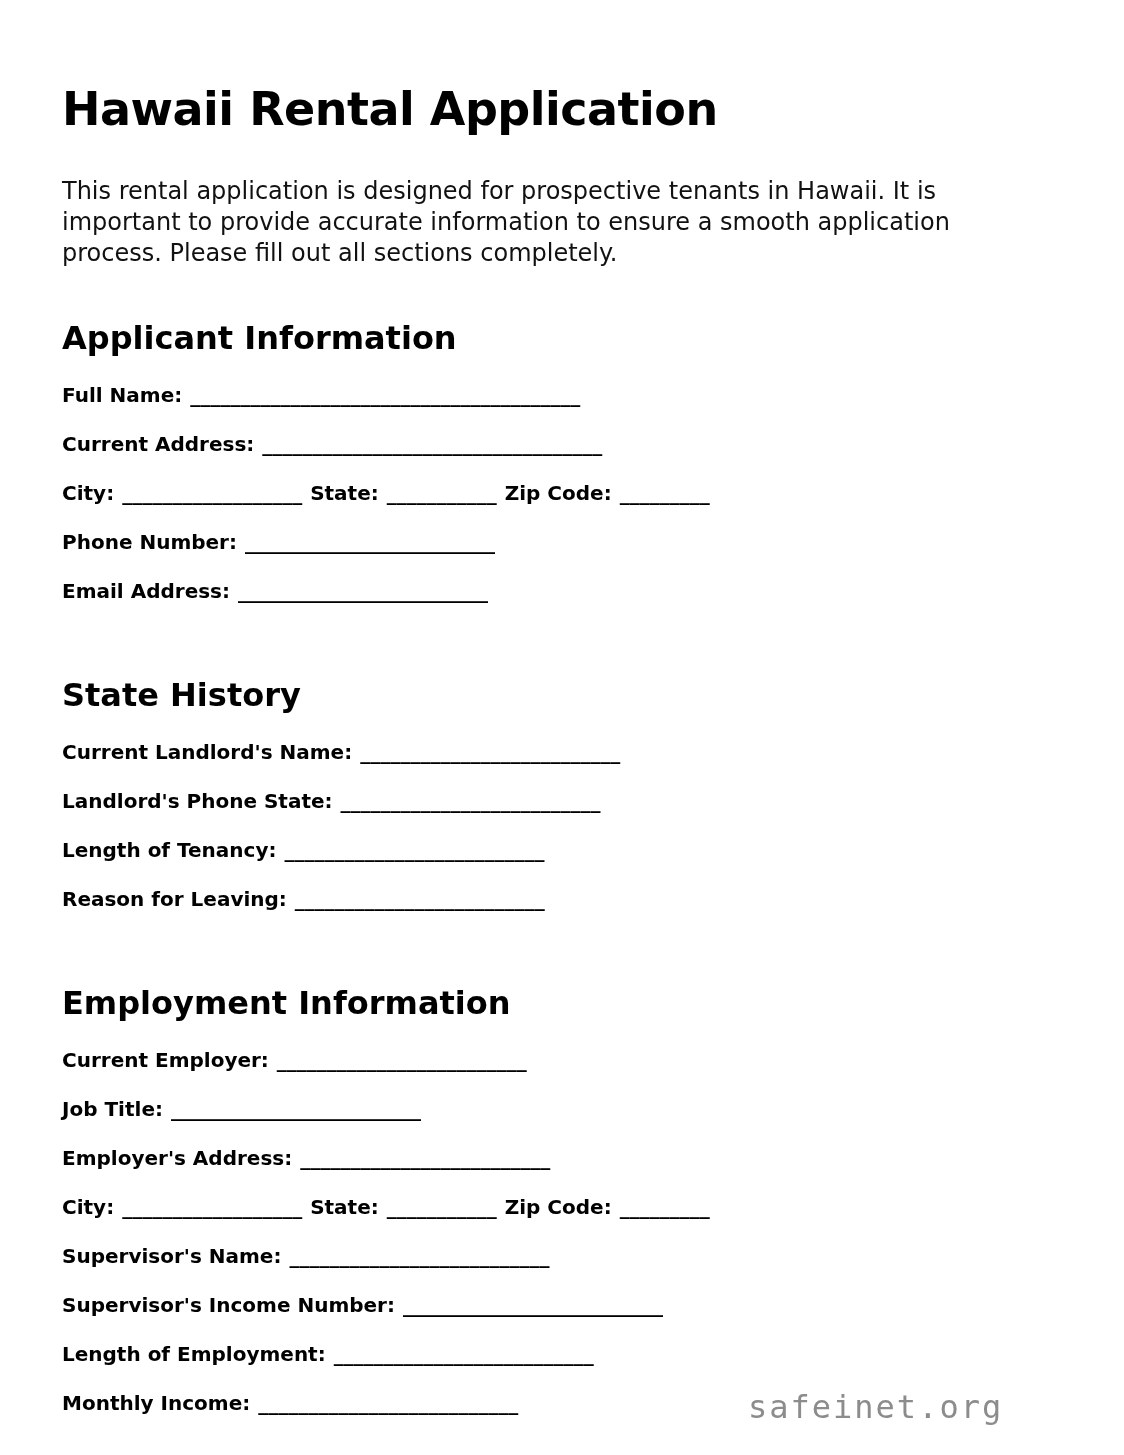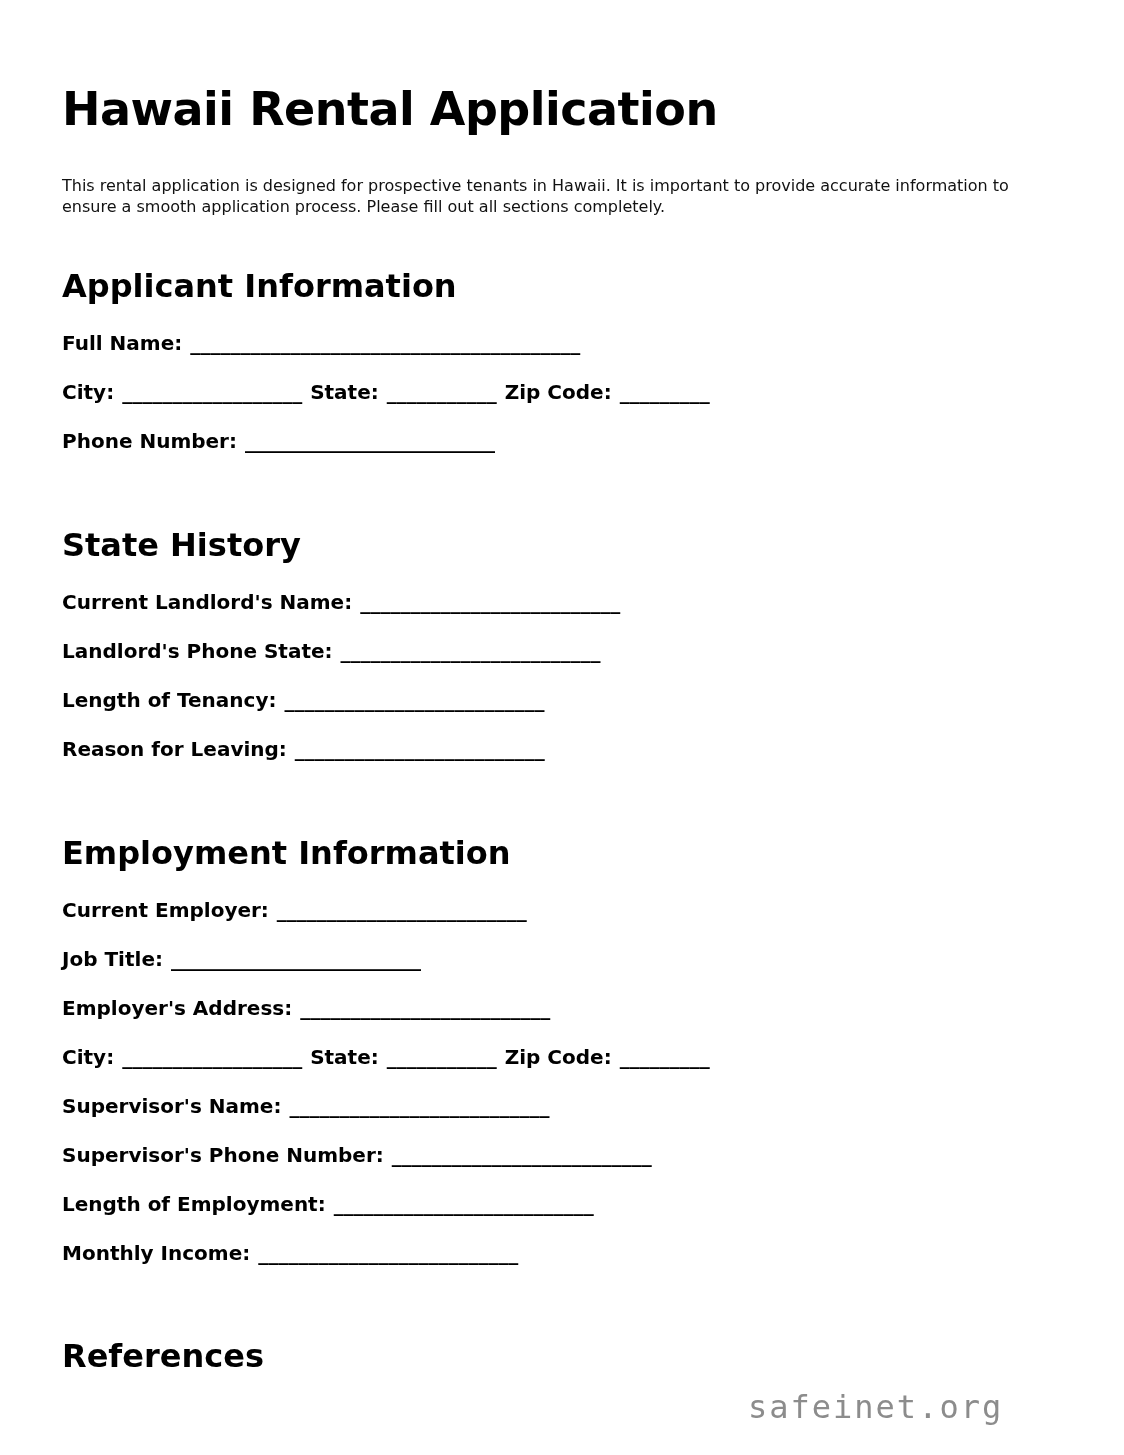--- a/index.html
+++ b/index.html
@@ -27,21 +27,21 @@
   .doc-title {
     font-size: 46px;
     font-weight: bold;
     letter-spacing: -0.5px;
     margin: 0;
     padding-top: 70px;
     line-height: 1.0;
     color: #000;
   }
   .intro {
-    font-size: 16px;
+    font-size: 24px;
     font-weight: normal;
     line-height: 1.30;
     margin: 0;
     padding-top: 44px;
     width: 960px;
     color: #111;
   }
   .section-heading {
     font-size: 32px;
     font-weight: bold;
@@ -102,29 +102,35 @@
     <p class="intro">This rental application is designed for prospective tenants in Hawaii. It is important to provide accurate information to ensure a smooth application process. Please fill out all sections completely.</p>
 
     <h2 class="section-heading sec-applicant">Applicant Information</h2>
 
     <div class="fields">
 
       <div class="field-row">
         <span class="field-label">Full Name:</span><span class="gap"></span><span class="blank">_______________________________________</span>
       </div>
 
+      <div class="field-row">
+        <span class="field-label">Current Address:</span><span class="gap"></span><span class="blank">__________________________________</span>
+      </div>
 
       <div class="field-row">
         <span class="field-label">City:</span><span class="gap"></span><span class="blank">__________________</span><span class="gap"></span><span class="field-label">State:</span><span class="gap"></span><span class="blank">___________</span><span class="gap"></span><span class="field-label">Zip Code:</span><span class="gap"></span><span class="blank">_________</span>
       </div>
 
       <div class="field-row">
         <span class="field-label">Phone Number:</span><span class="gap"></span><span class="blank">_________________________</span>
       </div>
 
+      <div class="field-row">
+        <span class="field-label">Email Address:</span><span class="gap"></span><span class="blank">_________________________</span>
+      </div>
 
     </div>
 
     <h2 class="section-heading sec-rental">State History</h2>
 
     <div class="fields">
 
       <div class="field-row">
         <span class="field-label">Current Landlord's Name:</span><span class="gap"></span><span class="blank">__________________________</span>
       </div>
@@ -161,21 +167,21 @@
 
       <div class="field-row">
         <span class="field-label">City:</span><span class="gap"></span><span class="blank">__________________</span><span class="gap"></span><span class="field-label">State:</span><span class="gap"></span><span class="blank">___________</span><span class="gap"></span><span class="field-label">Zip Code:</span><span class="gap"></span><span class="blank">_________</span>
       </div>
 
       <div class="field-row">
         <span class="field-label">Supervisor's Name:</span><span class="gap"></span><span class="blank">__________________________</span>
       </div>
 
       <div class="field-row">
-        <span class="field-label">Supervisor's Phone Number:</span><span class="gap"></span><span class="blank">__________________________</span>
+        <span class="field-label">Supervisor's Income Number:</span><span class="gap"></span><span class="blank">__________________________</span>
       </div>
 
       <div class="field-row">
         <span class="field-label">Length of Employment:</span><span class="gap"></span><span class="blank">__________________________</span>
       </div>
 
       <div class="field-row">
         <span class="field-label">Monthly Income:</span><span class="gap"></span><span class="blank">__________________________</span>
       </div>
 

